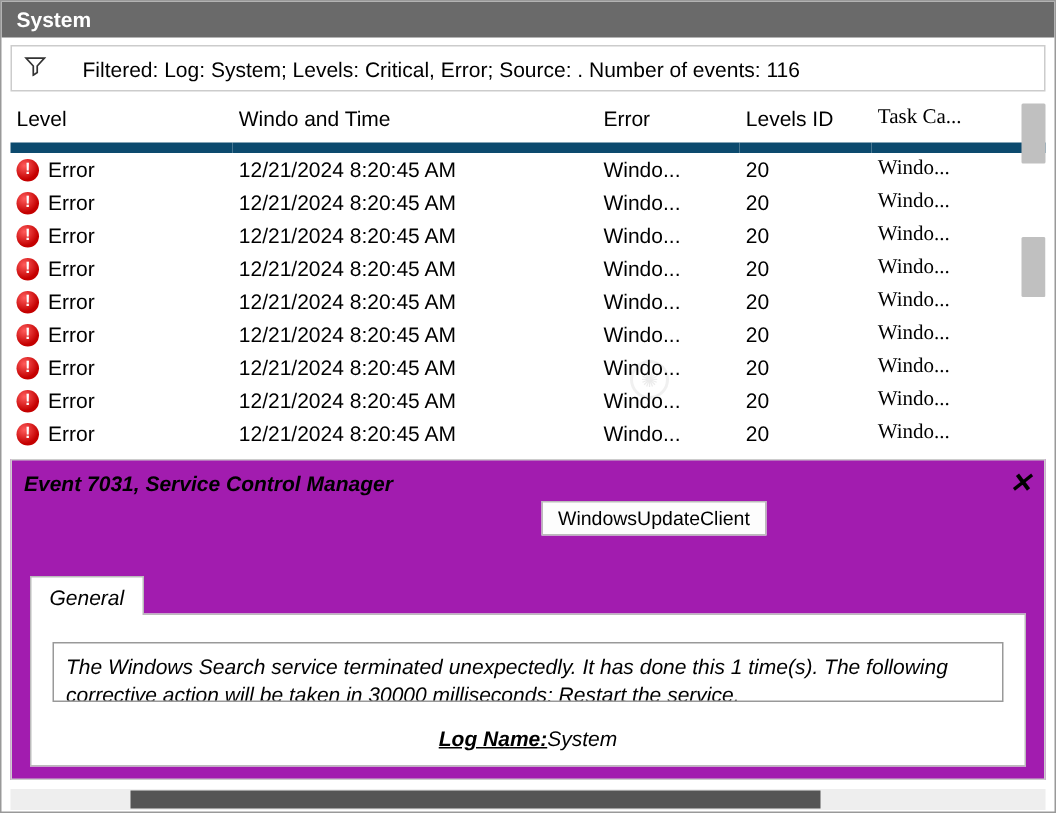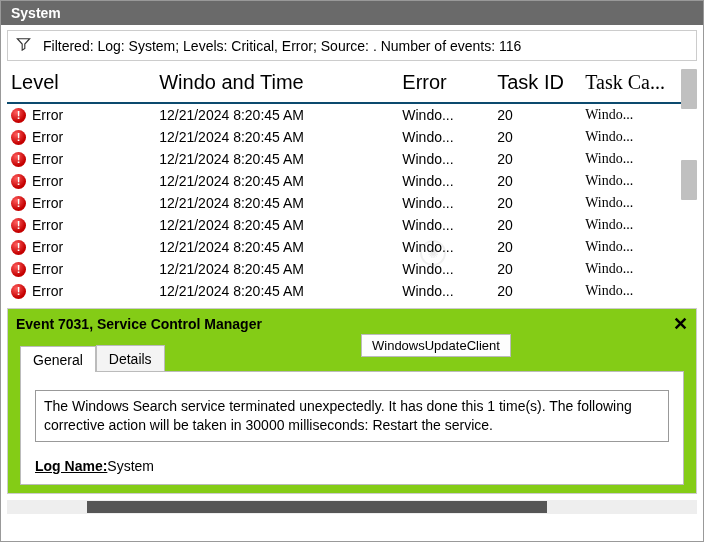--- a/index.html
+++ b/index.html
@@ -1,43 +1,43 @@
 <!DOCTYPE html>
 <html><head>
 <meta charset="utf-8">
 <style>
 * { box-sizing: border-box; margin: 0; padding: 0; }
 body { font-family: "Segoe UI", Tahoma, sans-serif; font-size: 13px; background: #fff; width: 704px; height: 542px; overflow: hidden; border: 1px solid #999; }
 .topbar { background: #6a6a6a; color: #fff; padding: 4px 10px; display: flex; align-items: center; gap: 16px; font-size: 14px; }
 .topbar .title { font-weight: bold; }
-.filterbar { border: 1px solid #ccc; margin: 5px 6px 4px 6px; padding: 6px 8px; display: flex; align-items: center; gap: 12px; font-size: 14px; }
+.filterbar { border: 1px solid #ccc; margin: 5px 6px 4px 6px; padding: 6px 8px; display: flex; align-items: center; gap: 24px; font-size: 14px; }
 .table-wrap { position: relative; margin: 0 6px; }
 table { width: 100%; border-collapse: collapse; table-layout: fixed; }
-th { text-align: left; font-weight: normal; font-size: 20px; padding: 6px 4px 8px 4px; border-bottom: 2px solid #0c4a6e; white-space: nowrap; overflow: hidden; text-overflow: ellipsis; }
+th { text-align: left; font-weight: normal; font-size: 14px; padding: 6px 4px 8px 4px; border-bottom: 7px solid #0c4a6e; white-space: nowrap; overflow: hidden; text-overflow: ellipsis; }
 td { padding: 3px 4px; font-size: 14px; white-space: nowrap; overflow: hidden; text-overflow: ellipsis; }
 .col-level { width: 128px; }
 .col-date { width: 210px; }
 .col-source { width: 82px; }
 .col-eventid { width: 76px; text-align: left; padding-right: 14px; }
 .col-task { width: 100px; font-family: Liberation Serif, serif; }
 th.col-eventid { text-align: left; }
 .level-cell { display: flex; align-items: center; gap: 6px; }
 .err-icon { width: 15px; height: 15px; border-radius: 50%; background: radial-gradient(circle at 35% 30%, #ff5c5c, #c40000 65%); display: inline-flex; align-items: center; justify-content: center; color: #fff; font-weight: bold; font-size: 11px; line-height: 1; flex-shrink: 0; }
 .tbody-wrap { max-height: 206px; overflow: hidden; position: relative; }
 .vscroll-top { position: absolute; right: 0; top: 4px; width: 16px; height: 40px; background: #c0c0c0; border-radius: 1px; }
 .vscroll-top2 { position: absolute; right: 0; top: 56px; width: 16px; height: 40px; background: #c0c0c0; border-radius: 1px; }
-.details-pane { margin: 6px 6px 0 6px; border: 1px solid #ccc; background: #84cc16; position: relative; }
+.details-pane { margin: 6px 6px 0 6px; border: 1px solid #ccc; background: #a21caf; position: relative; font-style: italic; }
 .details-header { display: flex; justify-content: space-between; align-items: center; padding: 4px 8px; font-weight: bold; font-size: 14px; }
 .close-x { font-size: 18px; cursor: pointer; font-weight: bold; }
 .tabs { display: flex; margin: 6px 0 0 12px; position: relative; z-index: 2; }
-.tab { padding: 5px 12px 4px 12px; font-size: 14px; border: 1px solid #bbb; border-bottom: none; background: #f4f4f4; margin-right: 0; cursor: pointer; }
+.tab { padding: 5px 12px 4px 12px; font-size: 14px; border: 1px solid #bbb; border-bottom: none; background: #f4f4f4; margin-right: 0; cursor: pointer; margin-top: 40px; }
 .tab.active { background: #fff; position: relative; top: 1px; }
 .tab-content { border: 1px solid #bbb; margin: 0 12px 8px 12px; padding: 18px 14px 10px 14px; background: #fff; }
-.msg-box { border: 1px solid #999; padding: 6px 8px; font-size: 14px; line-height: 1.35; margin-bottom: 16px; height: 52px; overflow: hidden; }
-.log-row { display: flex; font-size: 14px; }
+.msg-box { border: 1px solid #999; padding: 6px 8px; font-size: 14px; line-height: 1.35; margin-bottom: 16px; height: 40px; overflow: hidden; }
+.log-row { display: flex; font-size: 14px; justify-content: center; }
 .log-label { font-weight: bold; text-decoration: underline; text-decoration-style: solid; }
 .hscroll { height: 14px; background: #eee; margin: 6px 6px 0 6px; position: relative; }
 .hscroll-thumb { position: absolute; left: 80px; top: 1px; height: 12px; width: 460px; background: #555; }
 .tooltip { position: absolute; left: 361px; top: 334px; background: #fdfdfd; border: 1px solid #bbb; padding: 3px 10px; font-size: 13px; z-index: 10; }
 .watermark { position: absolute; left: 420px; top: 240px; opacity: 0.12; font-size: 22px; color: #666; pointer-events: none; display: flex; align-items: center; gap: 6px; }
 .watermark .wm-icon { width: 26px; height: 26px; border: 2px solid #888; border-radius: 50%; display: inline-flex; align-items: center; justify-content: center; font-size: 14px; }
 </style>
 </head>
 <body>
 
@@ -55,21 +55,21 @@
 </div>
 
 <div class="table-wrap">
   <div class="vscroll-top"></div>
   <table>
     <thead>
       <tr>
         <th class="col-level">Level</th>
         <th class="col-date">Windo and Time</th>
         <th class="col-source">Error</th>
-        <th class="col-eventid">Task ID</th>
+        <th class="col-eventid">Levels ID</th>
         <th class="col-task">Task Ca...</th>
       </tr>
     </thead>
   </table>
   <div class="tbody-wrap" style="position:relative;">
     <div class="vscroll-top2"></div>
     <table id="rows-table">
         <tbody id="rows-body">
           <tr>
             <td class="col-level">
@@ -184,21 +184,20 @@
   </div>
 </div>
 
 <div class="details-pane">
   <div class="details-header">
     <span>Event 7031, Service Control Manager</span>
     <span class="close-x">✕</span>
   </div>
   <div class="tabs">
     <div class="tab active">General</div>
-    <div class="tab">Details</div>
   </div>
   <div class="tab-content">
     <div class="msg-box">The Windows Search service terminated unexpectedly.  It has done this 1 time(s).  The following corrective action will be taken in 30000 milliseconds: Restart the service.</div>
     <div class="log-row">
       <span class="log-label"><span>Log Name:</span></span>
       <span>System</span>
     </div>
   </div>
 </div>
 

